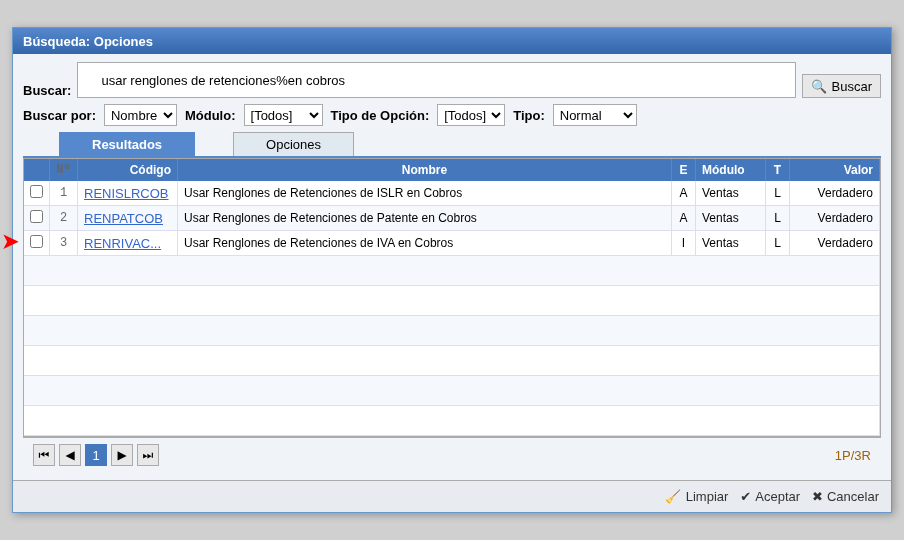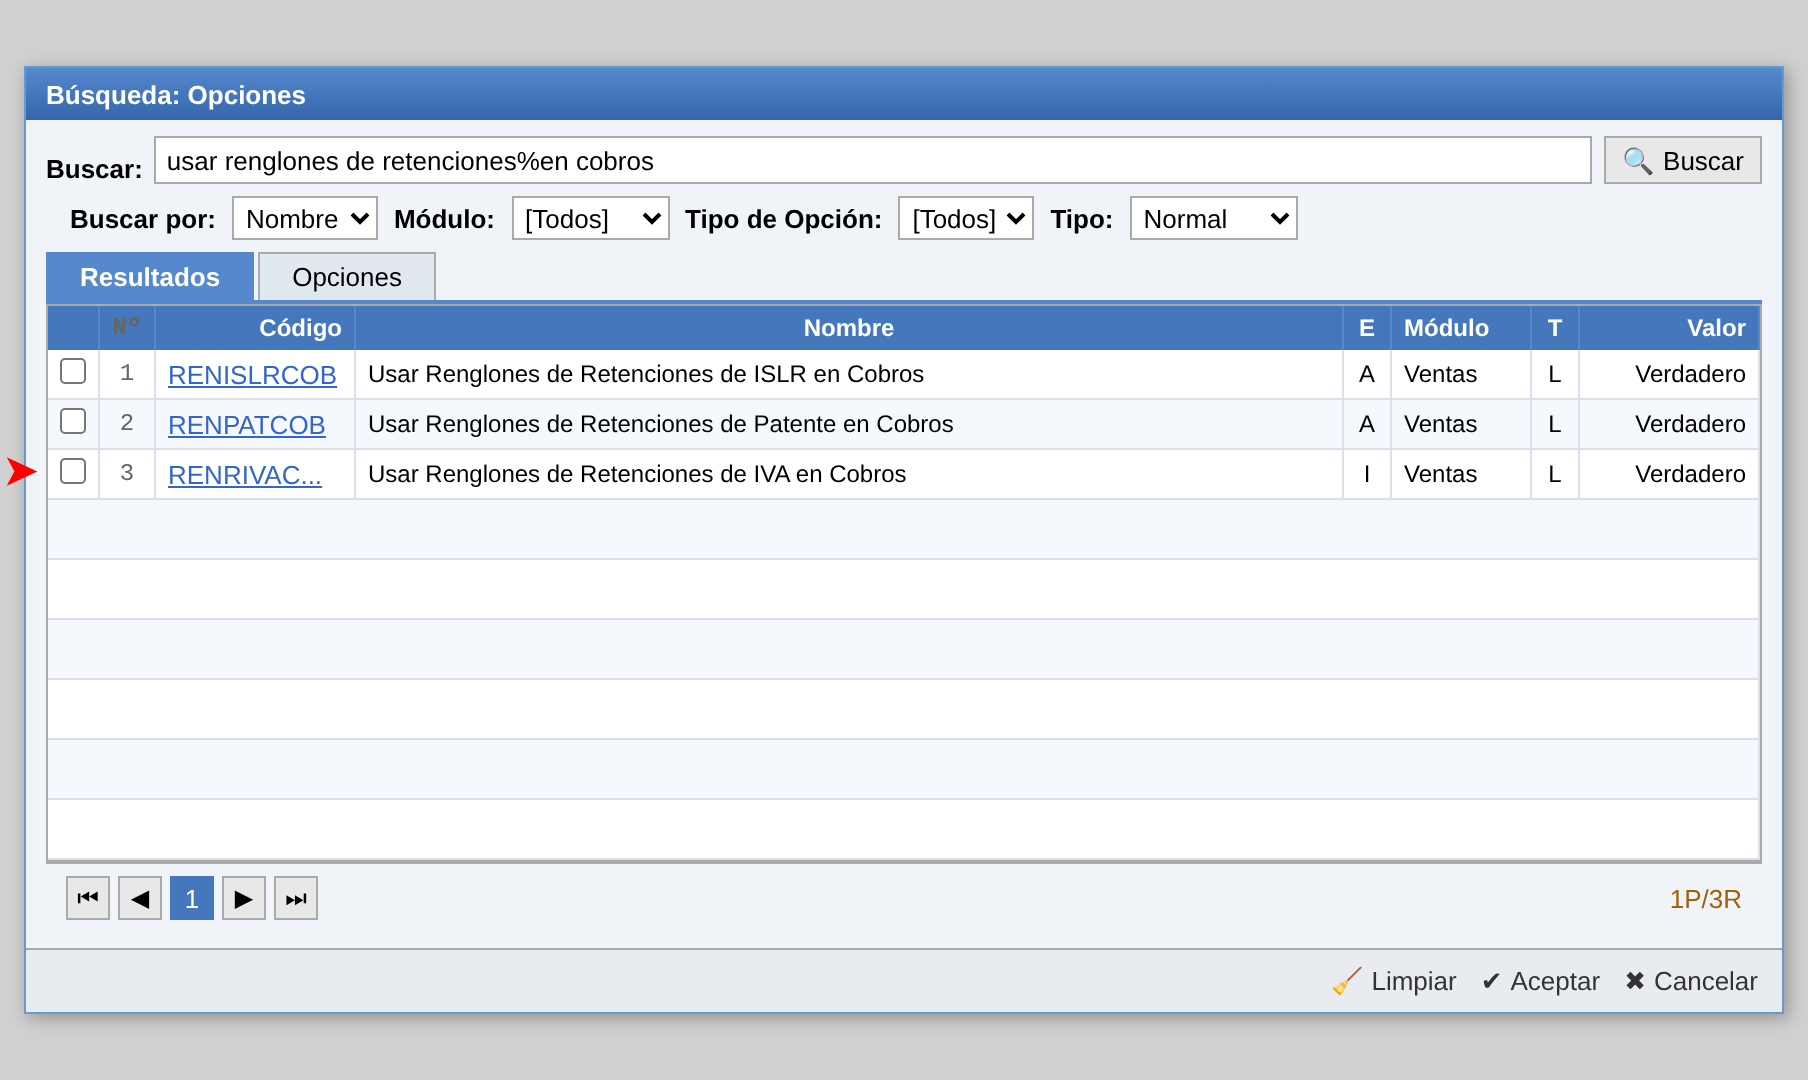--- a/index.html
+++ b/index.html
@@ -27,69 +27,69 @@
       align-items: flex-end;
       margin-bottom: 6px;
       gap: 6px;
     }
 
     .search-row label { font-weight: bold; white-space: nowrap; }
 
     .search-input {
       flex: 1;
       border: 1px solid #aaa;
-      padding: 3px 5px;
-      font-size: 13px;
-      height: 24px;
+      padding: 3px 23px;
+      font-size: 13px;
+      height: 36px;
     }
 
     .search-btn {
       display: flex;
       align-items: center;
       gap: 4px;
       border: 1px solid #aaa;
       background: #e8e8e8;
       padding: 2px 8px;
       cursor: pointer;
       height: 24px;
       font-size: 13px;
     }
 
     .filter-row {
       display: flex;
       align-items: center;
       gap: 8px;
       margin-bottom: 6px;
-      margin-left: 12px;
     }
 
     .filter-row label { font-weight: bold; white-space: nowrap; }
 
     select {
       border: 1px solid #aaa;
       background: white;
       padding: 1px 2px;
       height: 22px;
       font-size: 13px;
     }
 
     .tabs {
       display: flex;
       border-bottom: 2px solid #5588cc;
       margin-bottom: 0;
     }
 
     .tab {
-      padding: 4px 16px;
+      padding: 4px 32px;
       border: 1px solid #aaa;
       border-bottom: none;
       cursor: pointer;
       font-size: 13px;
       background: #e0e8f0;
       margin-right: 2px;
+      margin-left: 36px;
     }
 
     .tab.active {
       background: #5588cc;
       color: white;
       font-weight: bold;
       border-color: #5588cc;
     }
 
     .table-container {

